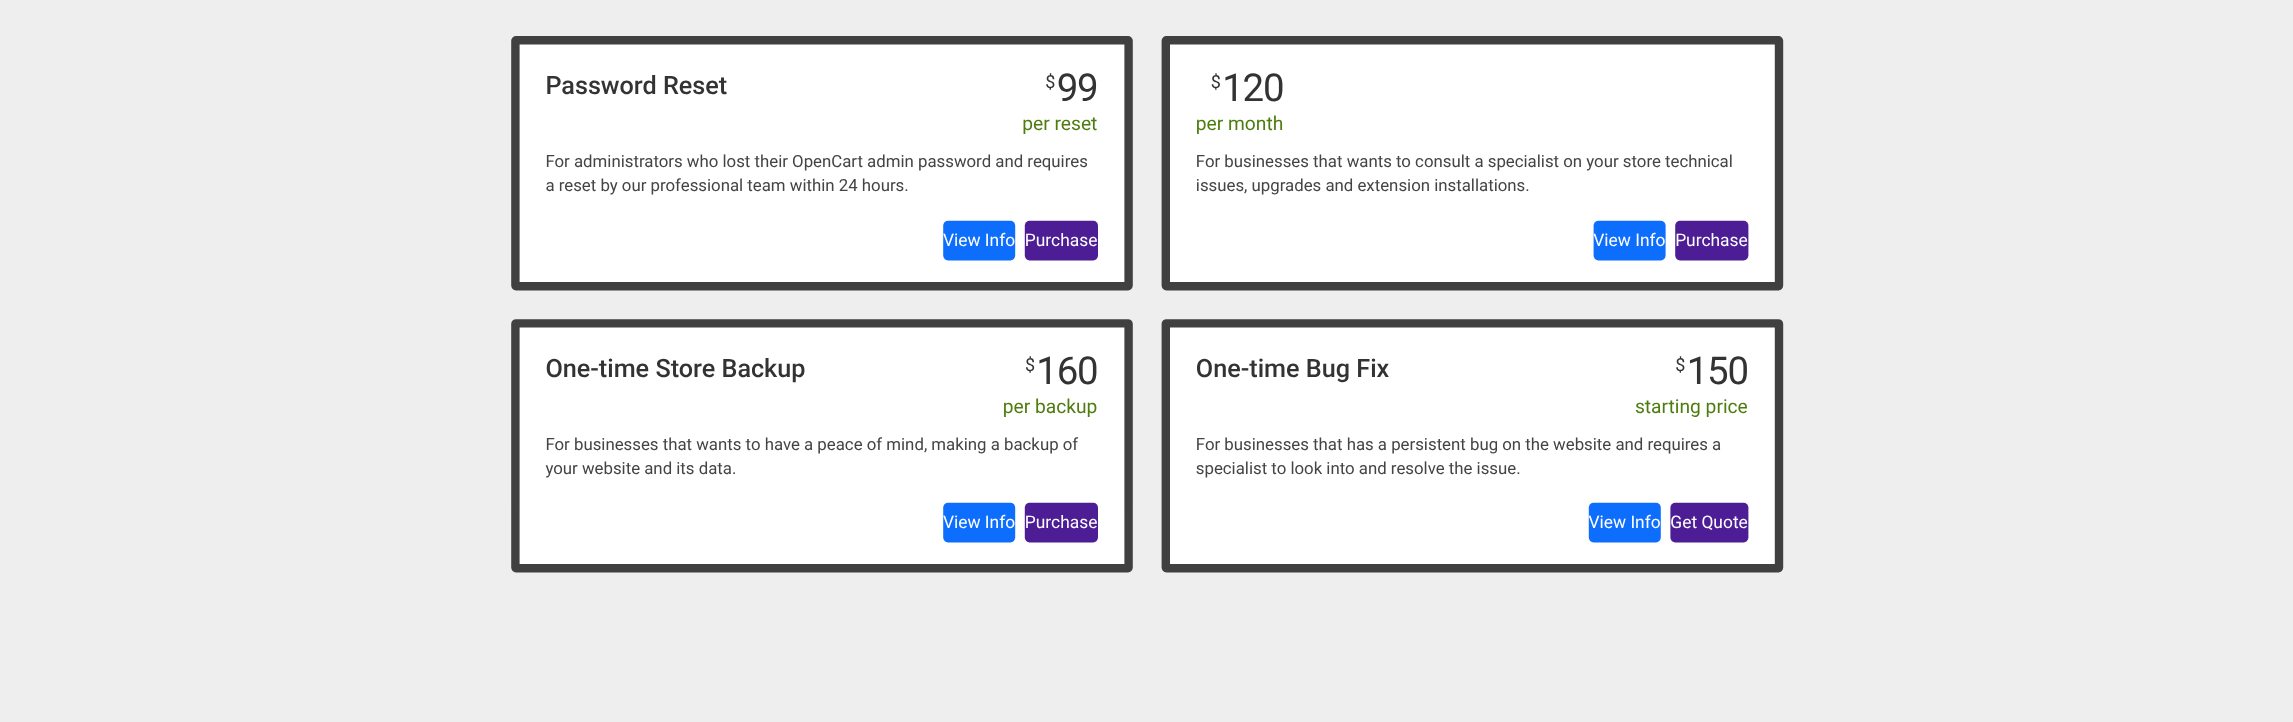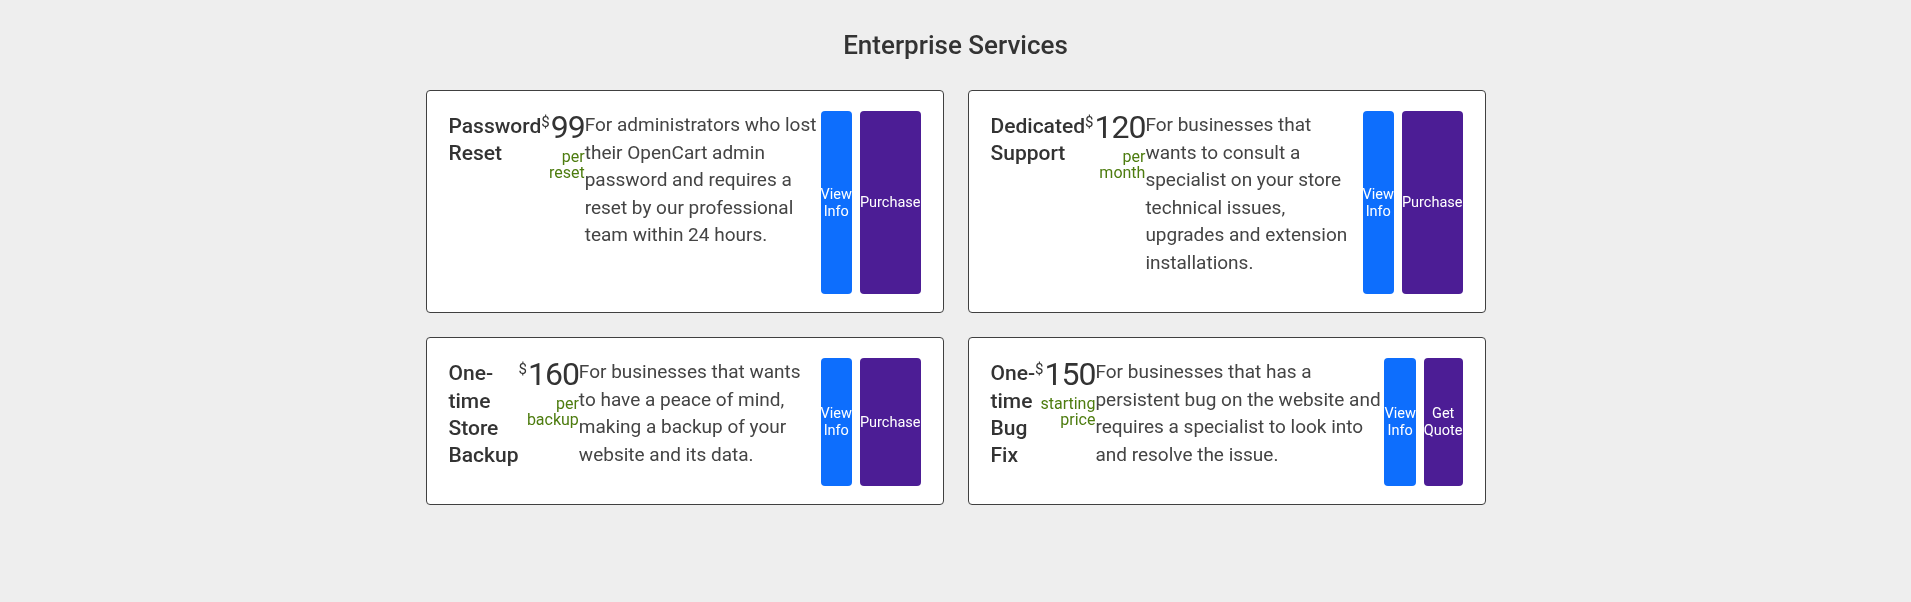--- a/index.html
+++ b/index.html
@@ -22,25 +22,25 @@
     color: #333;
     margin-bottom: 30px;
   }
   .grid {
     display: grid;
     grid-template-columns: 1fr 1fr;
     gap: 24px;
   }
   .card {
     background: #fff;
-    border: 1px solid #404040;
+    border: 7px solid #404040;
     border-radius: 4px;
     padding: 20px 22px 18px 22px;
     display: flex;
-    flex-direction: row;
+    flex-direction: column;
   }
   .card-header {
     display: flex;
     justify-content: space-between;
     align-items: flex-start;
     margin-bottom: 14px;
   }
   .card-title {
     font-size: 21px;
     font-weight: 500;
@@ -69,21 +69,21 @@
     font-weight: 400;
     color: #333;
     letter-spacing: -1px;
   }
   .unit {
     font-size: 16px;
     color: #4d7c0f;
     margin-top: 6px;
   }
   .desc {
-    font-size: 19px;
+    font-size: 14px;
     color: #444;
     line-height: 1.45;
     margin-bottom: 18px;
     flex-grow: 1;
   }
   .actions {
     display: flex;
     justify-content: flex-end;
     gap: 8px;
   }
@@ -97,21 +97,20 @@
     cursor: pointer;
     font-family: inherit;
   }
   .btn-primary { background: #0d6efd; }
   .btn-success { background: #4c1d95; }
 </style>
 </head>
 <body>
 
 <div class="container">
-  <h1 class="page-title">Enterprise Services</h1>
 
   <div class="grid">
 
     <div class="card">
       <div class="card-header">
         <div class="card-title">Password Reset</div>
         <div class="price-block">
           <div class="price-line">
             <span class="currency">$</span>
             <span class="amount">99</span>
@@ -121,21 +120,20 @@
       </div>
       <div class="desc">For administrators who lost their OpenCart admin password and requires a reset by our professional team within 24 hours.</div>
       <div class="actions">
         <button class="btn btn-primary">View Info</button>
         <button class="btn btn-success">Purchase</button>
       </div>
     </div>
 
     <div class="card">
       <div class="card-header">
-        <div class="card-title">Dedicated Support</div>
         <div class="price-block">
           <div class="price-line">
             <span class="currency">$</span>
             <span class="amount">120</span>
           </div>
           <div class="unit">per month</div>
         </div>
       </div>
       <div class="desc">For businesses that wants to consult a specialist on your store technical issues, upgrades and extension installations.</div>
       <div class="actions">

